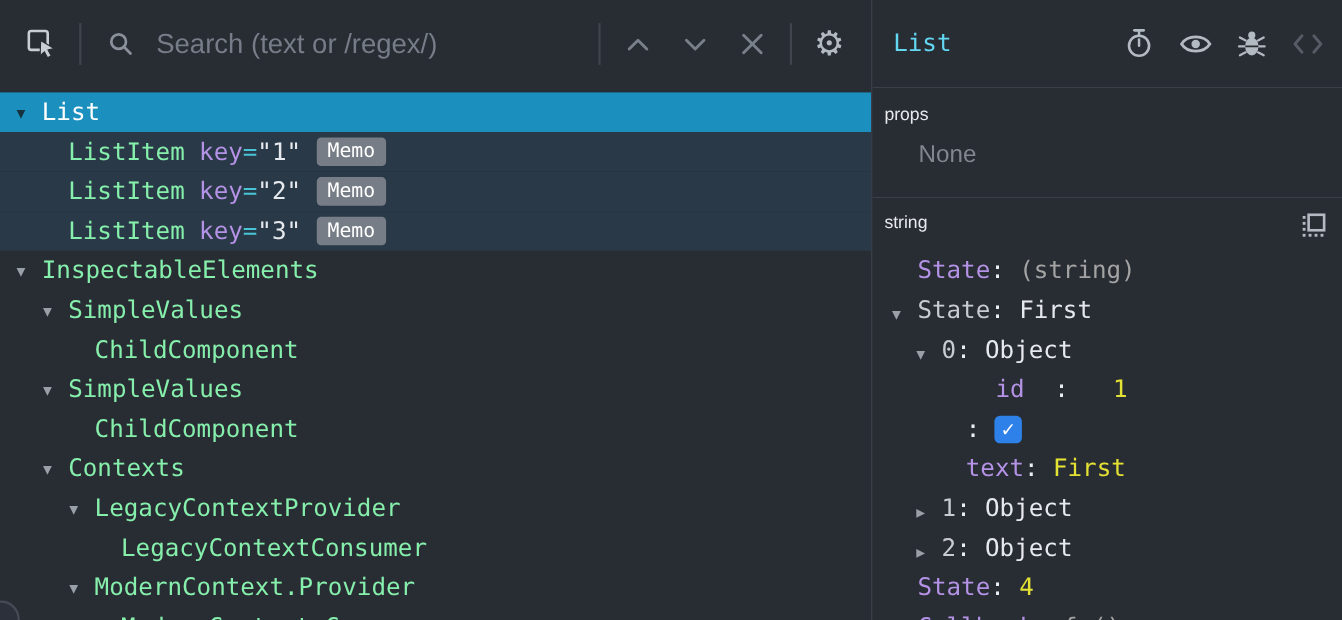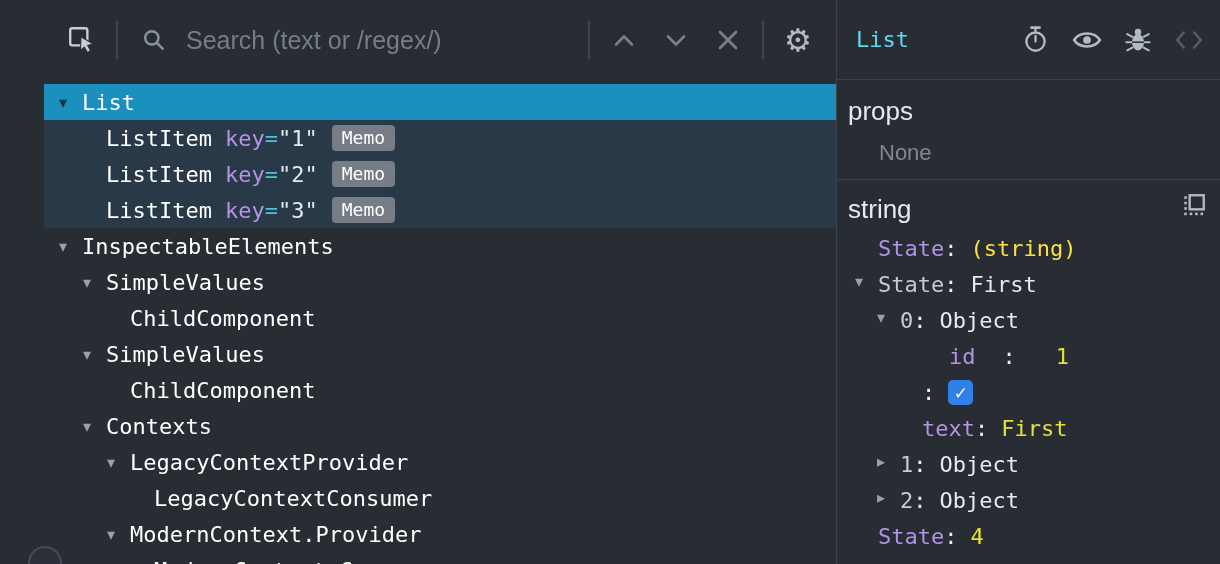--- a/index.html
+++ b/index.html
@@ -5,78 +5,78 @@
   * { box-sizing: border-box; }
   html,body { margin:0; padding:0; }
   body {
     width:1220px; height:564px; overflow:hidden;
     background:#282c33; font-family:"Liberation Sans", sans-serif;
   }
   .app { display:flex; width:1220px; height:564px; }
 
   
   .left { width:793px; flex:0 0 793px; border-right:1px solid #3e434c;
-          display:flex; flex-direction:column; position:relative; background:#282c33;margin-left:44px; }
+          display:flex; flex-direction:column; position:relative; background:#282c33; }
   .toolbar { height:80px; flex:0 0 80px; display:flex; align-items:center; padding:0 12px; }
   .tbtn { display:flex; align-items:center; justify-content:center;
           width:52px; height:52px; cursor:pointer; background:none; border:none; padding:0; }
   .tdivider { width:2px; height:38px; background:#3f444d; margin:0 8px; flex:0 0 2px; }
   .search-wrap { display:flex; align-items:center; flex:1; padding-left:14px; }
   .search-wrap svg { margin-right:16px; flex:0 0 auto; }
   input.search { flex:1; background:transparent; border:none; outline:none;
                  color:#e6e9ed; font-size:25px; font-family:"Liberation Sans", sans-serif; }
   input.search::placeholder { color:#767d88; }
   .gear { font-family:"DejaVu Sans", sans-serif; font-size:31px; color:#b4bac2; line-height:1; }
 
   .tree { flex:1; overflow:hidden; padding-top:4px;
           font-family:"DejaVu Sans Mono", monospace; font-size:22px; }
   .tree-row { height:36px; display:flex; align-items:center; white-space:pre; cursor:pointer; }
   .tree-row.highlight { background:#2a3947; }
   .tree-row.selected  { background:#1b8fbd; }
   .t-arrow { flex:0 0 24px; color:#9aa0a8; font-size:16px;
              font-family:"DejaVu Sans", sans-serif; padding-left:1px; }
   .tree-row.selected .t-arrow { color:#16323f; }
-  .cname { color:#ffffff; }
+  .cname { color:#86efac; }
   .tree-row.selected .cname { color:#ffffff; }
   .attr-name { color:#b492e6; margin-left:13px; }
   .attr-eq   { color:#49c3d6; }
   .attr-val  { color:#e6e9ed; }
   .badge { background:#767d87; color:#ffffff; border-radius:4px; font-size:18px;
            padding:3px 10px 4px; margin-left:14px; line-height:1.1; }
 
   .corner-bubble { position:absolute; left:-16px; bottom:-16px; width:34px; height:34px;
                    border-radius:50%; background:#2b303a; border:2px solid #454b56; }
 
   
   .right { flex:1; display:flex; flex-direction:column; background:#282c33; overflow:hidden; }
   .panel-header { height:80px; flex:0 0 80px; border-bottom:1px solid #3a3f48;
                   display:flex; align-items:center; padding:0 16px 0 19px; }
   .panel-title { color:#63d7f2; font-family:"DejaVu Sans Mono", monospace; font-size:22px; }
   .header-icons { margin-left:auto; display:flex; align-items:center; gap:23px; }
   .hicon { display:flex; align-items:center; justify-content:center; cursor:pointer;
            background:none; border:none; padding:0; }
 
   .props-section { flex:0 0 100px; border-bottom:1px solid #3a3f48; padding:16px 0 0 11px; }
-  .section-label { color:#e8eaee; font-size:26px; }
+  .section-label { color:#e8eaee; font-size:16px; }
   .none-row { color:#82878f; font-size:22px; margin:13px 0 0 31px; }
 
   .hooks-section { flex:1; position:relative; padding:14px 0 0 0; overflow:hidden; }
   .hooks-section .section-label { padding-left:11px; }
   .hooks-icon { position:absolute; top:12px; right:13px; }
   .hook-rows { margin-top:11px; font-family:"DejaVu Sans Mono", monospace; font-size:22px; }
-  .hook-row { height:36px; display:flex; align-items:flex-start; white-space:pre; }
+  .hook-row { height:36px; display:flex; align-items:flex-end; white-space:pre; }
   .h-arrow { flex:0 0 23px; color:#9aa0a8; font-size:16px;
              font-family:"DejaVu Sans", sans-serif; }
   .h-name.purple { color:#b492e6; }
   .h-name.gray   { color:#c8ccd2; }
   .colon { color:#eceff2; }
   .h-val { margin-left:13px; }
   .v-white  { color:#e6e9ed; }
   .v-yellow { color:#e4e135; }
-  .v-gray   { color:#fde047; }
+  .v-gray   { color:#a3a3a3; }
   .checkbox { width:25px; height:25px; background:#2e81e8; border-radius:5px; margin-left:13px;
               display:inline-flex; align-items:center; justify-content:center;
               color:#fff; font-size:17px; font-weight:bold; cursor:pointer;
               font-family:"DejaVu Sans", sans-serif; }
 </style>
 </head>
 <body>
 
 <div class="app">
 

